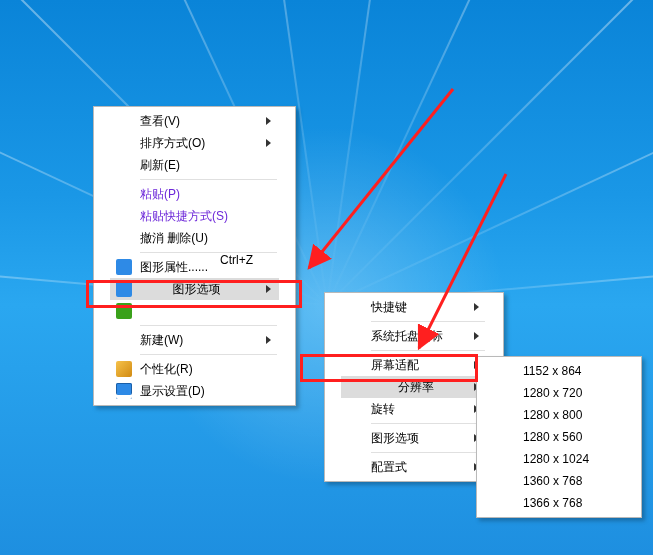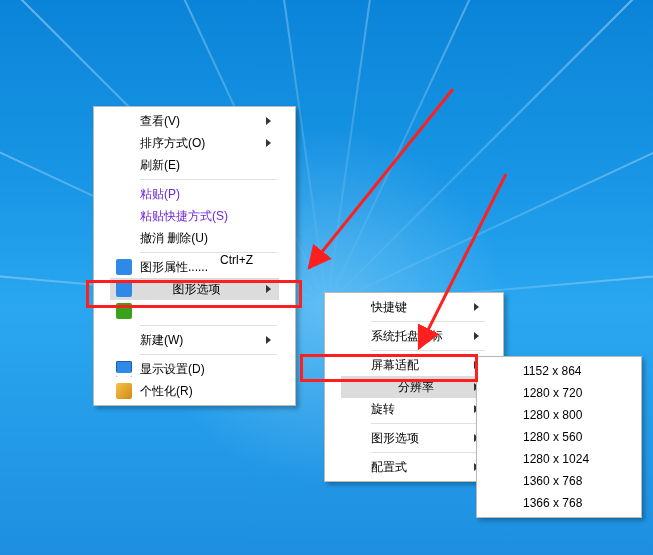--- a/index.html
+++ b/index.html
@@ -158,26 +158,26 @@
     <div class="item">
       <span class="icon green"></span>
     </div>
     <div class="sep"></div>
     <div class="item">
       <span>新建(W)</span>
       <span class="sub-arrow"></span>
     </div>
     <div class="sep"></div>
     <div class="item">
+      <span class="icon brush"></span>
+      <span>个性化(R)</span>
+    </div>
+    <div class="item">
       <span class="icon mon"></span>
       <span>显示设置(D)</span>
-    </div>
-    <div class="item">
-      <span class="icon brush"></span>
-      <span>个性化(R)</span>
     </div>
   </div>
 
   <div class="menu" style="left:296px; top:292px; width:180px;margin-left:28px;">
     <div class="item">
       <span>快捷键</span>
       <span class="sub-arrow"></span>
     </div>
     <div class="sep"></div>
     <div class="item">

